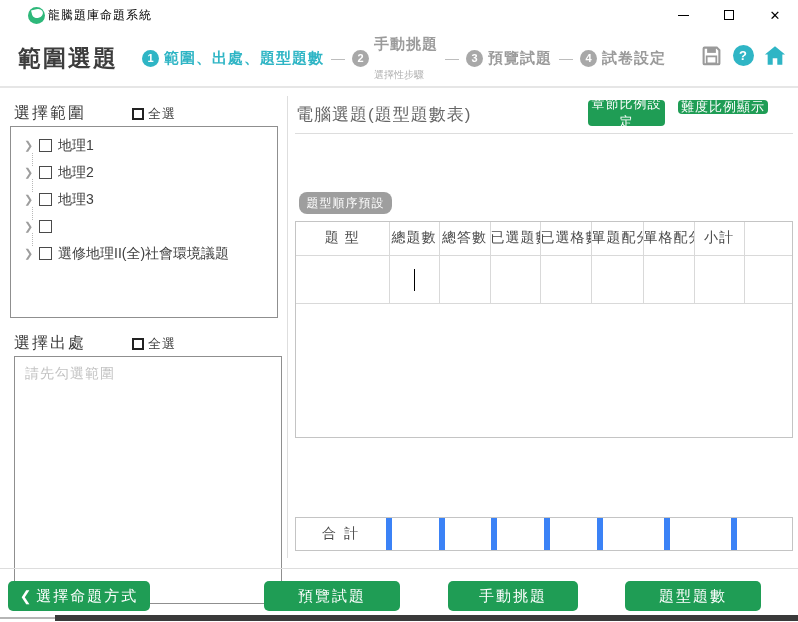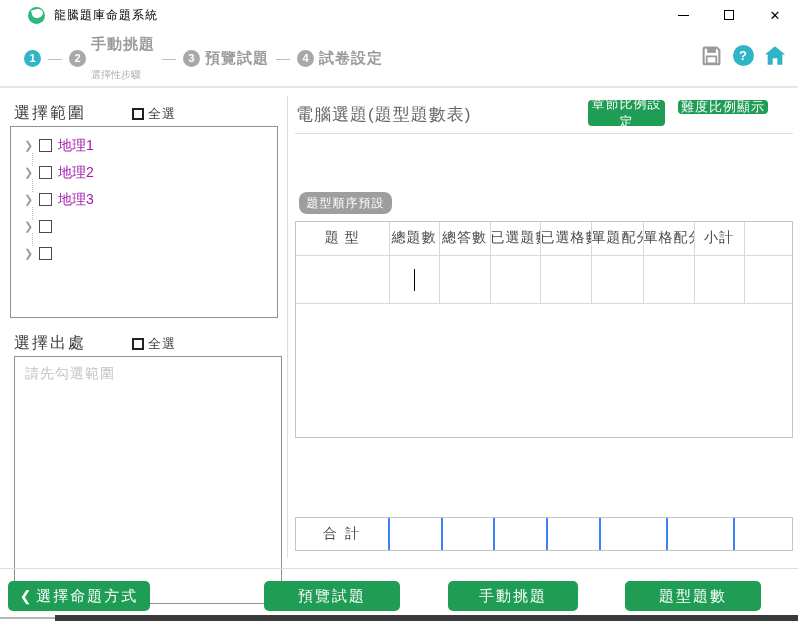--- a/index.html
+++ b/index.html
@@ -5,21 +5,21 @@
   * { margin:0; padding:0; box-sizing:border-box; }
   html,body { width:798px; height:622px; }
   body {
     font-family:"Liberation Sans","DejaVu Sans",sans-serif;
     background:#ffffff; color:#333; position:relative; overflow:hidden;
   }
   
   .titlebar { position:absolute; left:0; top:0; width:798px; height:30px; background:#fff; display:flex; align-items:center; }
   .app-logo { width:17px; height:17px; border-radius:50%; background:#2eb87a; margin-left:28px; position:relative; overflow:hidden; }
   .app-logo::after { content:""; position:absolute; left:4px; top:2px; width:11px; height:9px; background:#fff; border-radius:0 60% 60% 60%; transform:rotate(-15deg); }
-  .app-title { font-size:12px; color:#000; margin-left:9px; letter-spacing:1px; }
+  .app-title { font-size:12px; color:#000; margin-left:3px; letter-spacing:1px; }
   .win-btns { position:absolute; right:0; top:0; height:30px; display:flex; }
   .win-btn { width:46px; height:30px; display:flex; align-items:center; justify-content:center; cursor:default; }
   .glyph-min { width:11px; border-top:1px solid #000; display:block; }
   .glyph-max { width:10px; height:10px; border:1px solid #000; display:block; }
   .glyph-close { font-size:13px; color:#000; line-height:1; }
   
   .header { position:absolute; left:0; top:30px; width:798px; height:56px; display:flex; align-items:center; }
   .page-title { font-size:23px; font-weight:600; color:#3d3d3d; margin-left:18px; letter-spacing:2px; }
   .steps { display:flex; align-items:center; margin-left:24px; }
   .step { display:flex; align-items:center; }
@@ -42,41 +42,41 @@
   .panel-title { font-size:16px; color:#3d3d3d; letter-spacing:2px; }
   .selall { display:flex; align-items:center; margin-left:46px; cursor:pointer; }
   .cb { width:12px; height:12px; border:2px solid #222; background:#fff; display:inline-block; flex:0 0 auto; }
   .selall-label { font-size:13px; color:#3d3d3d; margin-left:4px; letter-spacing:1px; }
   .box { position:absolute; border:1px solid #8f8f8f; background:#fff; }
   .tree { position:relative; padding-top:5px; }
   .tree-guide { position:absolute; left:21px; top:16px; height:105px; border-left:1px dotted #b8b8b8; }
   .tree-item { display:flex; align-items:center; height:27px; padding-left:13px; position:relative; cursor:pointer; }
   .twisty { color:#9d9d9d; font-size:11px; width:12px; background:#fff; z-index:1; flex:0 0 auto; }
   .tree-cb { width:13px; height:13px; border:1px solid #4a4a4a; background:#fff; margin-left:3px; flex:0 0 auto; }
-  .tree-label { font-size:14px; color:#a21caf; margin-left:6px; white-space:nowrap; }
+  .tree-label { font-size:14px; color:#404040; margin-left:6px; white-space:nowrap; }
   .placeholder { font-size:14px; color:#c3c3c3; padding:8px 10px; letter-spacing:1px; }
   .vdivider { position:absolute; left:287px; top:96px; height:462px; border-left:1px solid #dedede; }
   
   .rtitle { position:absolute; left:296px; top:103px; font-size:17px; color:#666; letter-spacing:1px; }
   .btn-green { background:#1f9d55; color:#fff; border:none; border-radius:4px; font-size:13px; letter-spacing:1px; display:flex; align-items:center; justify-content:center; cursor:pointer; font-family:inherit; }
   .btn-chapter { position:absolute; left:588px; top:100px; width:77px; height:26px; }
   .btn-difficulty { position:absolute; left:678px; top:100px; width:90px; height:14px; }
   .btn-typeorder { position:absolute; left:299px; top:192px; width:93px; height:22px; background:#9e9e9e; color:#fff; border:none; border-radius:8px; font-size:12px; letter-spacing:1px; cursor:pointer; font-family:inherit; }
   .rdivider { position:absolute; left:295px; top:133px; width:498px; border-top:1px solid #ddd; }
   .qtable-wrap { position:absolute; left:295px; top:221px; width:498px; height:217px; border:1px solid #c4c4c4; background:#fff; }
   table.qt { border-collapse:collapse; table-layout:fixed; width:100%; }
   table.qt th, table.qt td { border-right:1px solid #d9d9d9; border-bottom:1px solid #d9d9d9; font-weight:400; }
   table.qt th:last-child, table.qt td:last-child { border-right:none; }
   table.qt th { height:33px; font-size:14px; color:#4a4a4a; text-align:center; letter-spacing:1px; overflow:hidden; white-space:nowrap; }
   table.qt td { height:48px; position:relative; }
   .caret { position:absolute; left:50%; top:13px; width:1px; height:22px; background:#000; animation:blink 1.1s step-end infinite; }
   @keyframes blink { 50% { opacity:0; } }
   .totals-wrap { position:absolute; left:295px; top:517px; width:498px; height:34px; border:1px solid #c4c4c4; background:#fff; }
   table.tt { border-collapse:collapse; table-layout:fixed; width:100%; }
-  table.tt td { border-right:2px solid #3b82f6; height:32px; font-size:14px; color:#4a4a4a; text-align:center; letter-spacing:2px; }
+  table.tt td { border-right:6px solid #3b82f6; height:32px; font-size:14px; color:#4a4a4a; text-align:center; letter-spacing:2px; }
   table.tt td:last-child { border-right:none; }
   
   .footer-divider { position:absolute; left:0; top:568px; width:798px; border-top:1px solid #ddd; }
   .fbtn { position:absolute; top:581px; height:30px; background:#1f9d55; color:#fff; border:none; border-radius:5px; font-size:15px; letter-spacing:2px; display:flex; align-items:center; justify-content:center; cursor:pointer; font-family:inherit; }
   .fbtn-back { left:8px; width:142px; }
   .fbtn-back .chev { font-size:14px; font-weight:700; margin-right:5px; letter-spacing:0; }
   .fbtn-preview { left:264px; width:136px; }
   .fbtn-manual { left:448px; width:130px; }
   .fbtn-generate { left:625px; width:136px; }
   .bottom-edge { position:absolute; left:55px; top:615px; width:743px; height:6px; background:#3a3a3a; }
@@ -96,23 +96,25 @@
     <span class="win-btn">
         <span class="glyph-max"></span>
       </span>
     <span class="win-btn">
         <span class="glyph-close">✕</span>
       </span>
   </div>
 </div>
 
 <div class="header">
+  <div class="page-title">範圍選題</div>
   <div class="steps">
     <div class="step active">
       <span class="step-circle">1</span>
+      <span class="step-label">範圍、出處、題型題數</span>
     </div>
     <span class="step-dash">—</span>
     <div class="step inactive">
       <span class="step-circle">2</span>
       <span class="step-text-col">
         <span class="step-label">手動挑題</span>
         <span class="step-sub">選擇性步驟</span>
       </span>
     </div>
     <span class="step-dash">—</span>
@@ -174,20 +176,21 @@
       <span class="tree-cb"></span>
       <span class="tree-label">地理3</span>
     </div>
     <div class="tree-item">
       <span class="twisty">❯</span>
       <span class="tree-cb"></span>
     </div>
     <div class="tree-item">
       <span class="twisty">❯</span>
       <span class="tree-cb"></span>
+      <span class="tree-label">選修地理II(全)社會環境議題</span>
     </div>
   </div>
 </div>
 
 <div class="panel-label-row" style="left:14px; top:333px;">
   <span class="panel-title">選擇出處</span>
   <span class="selall">
     <span class="cb"></span>
     <span class="selall-label">全選</span>
   </span>

